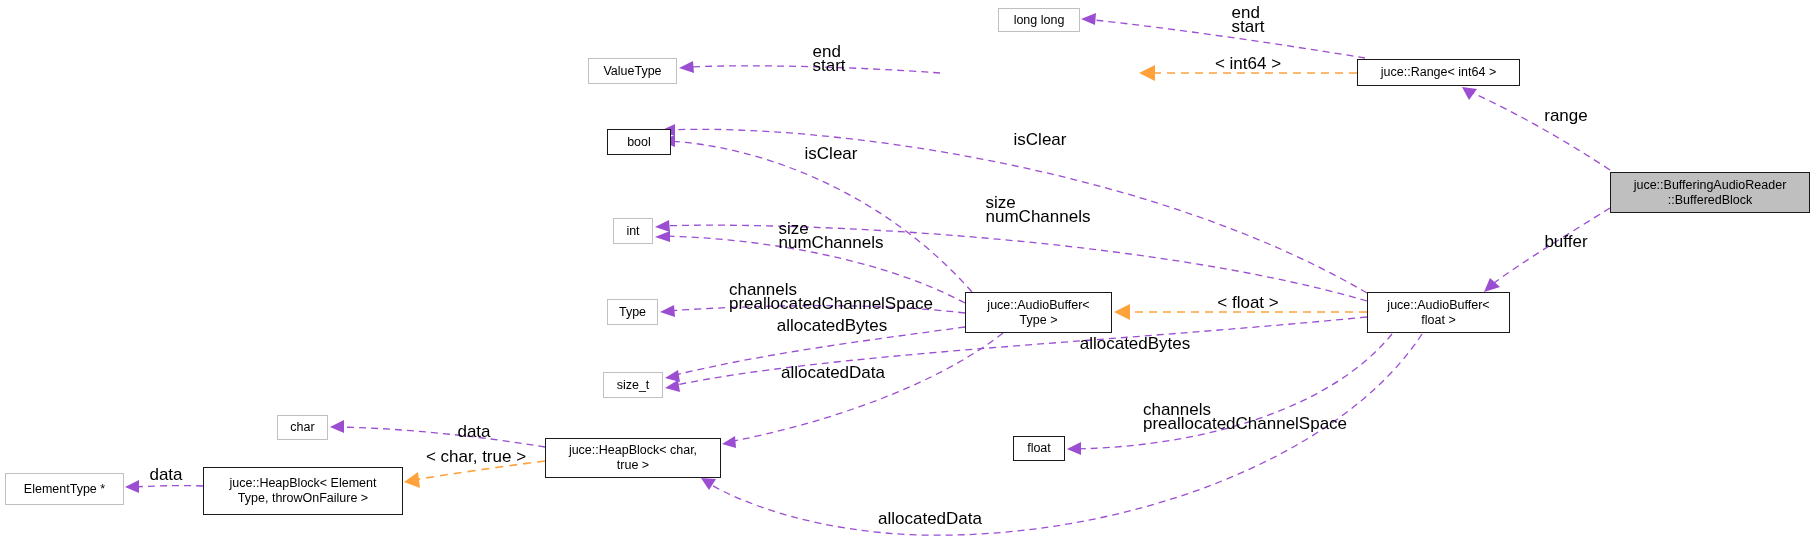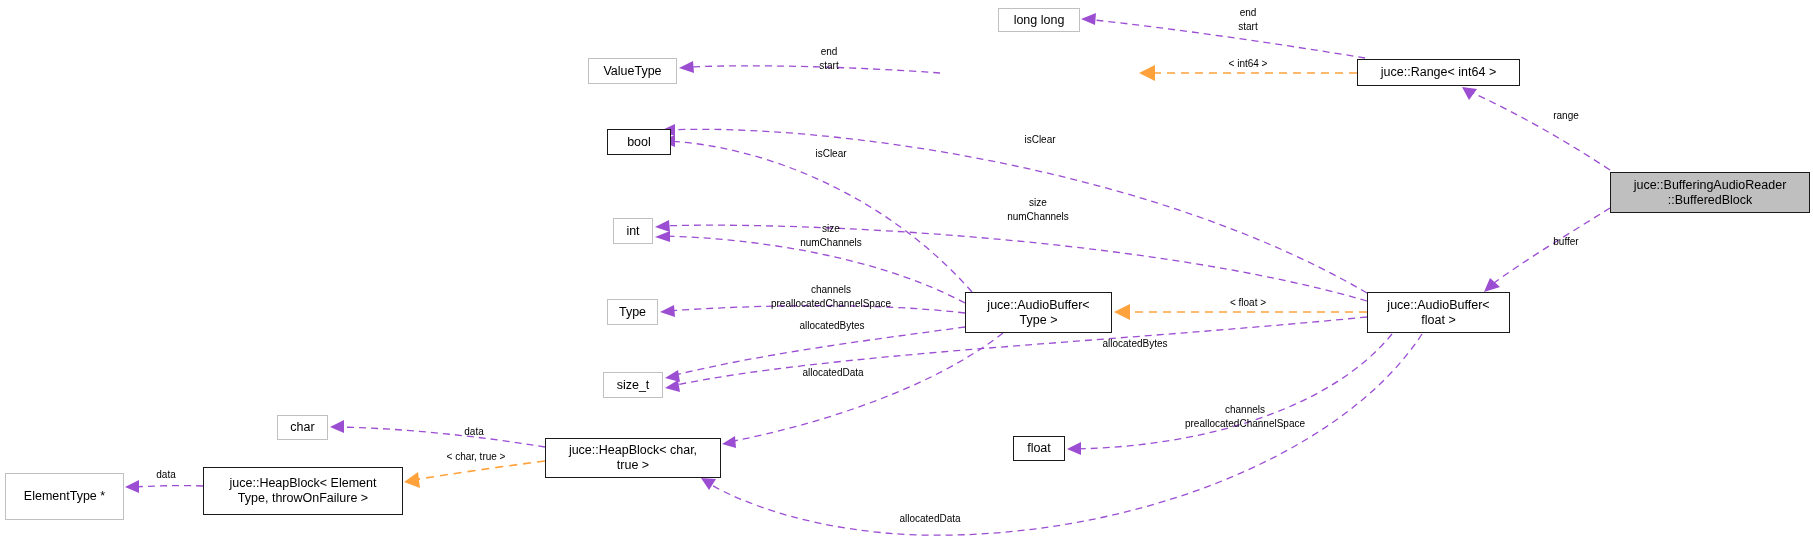--- a/index.html
+++ b/index.html
@@ -25,22 +25,22 @@
     white-space:pre-line;
     box-sizing:border-box;
     padding:1px 4px;
   }
   .node.plain{border:1.2px solid var(--border-plain);}
   .node.klass{border:1.4px solid var(--border-class);}
   .node.focus{background:var(--focus-fill);border:1.4px solid var(--border-class);justify-content:center;}
   .elabel{
     position:absolute;
     transform:translateX(-50%);
-    text-align:center;
-    font-size:10px;line-height:13.5px;
+    text-align:left;
+    font-size:17px;line-height:13.5px;
     white-space:pre-line;
     color:#000;
   }
 </style>
 </head>
 <body>
 
 <div class="canvas">
 
   <svg class="edges">
@@ -135,21 +135,21 @@
   <div class="node plain" style="left:603px;top:372px;width:60px;height:26px;"><span>size_t</span></div>
   <div class="node klass" style="left:965px;top:292px;width:147px;height:41px;"><span>juce::AudioBuffer&lt;
 Type &gt;</span></div>
   <div class="node klass" style="left:1367px;top:292px;width:143px;height:41px;"><span>juce::AudioBuffer&lt;
 float &gt;</span></div>
   <div class="node plain" style="left:277px;top:415px;width:51px;height:25px;"><span>char</span></div>
   <div class="node klass" style="left:545px;top:438px;width:176px;height:40px;"><span>juce::HeapBlock&lt; char,
 true &gt;</span></div>
   <div class="node klass" style="left:203px;top:467px;width:200px;height:48px;"><span>juce::HeapBlock&lt; Element
 Type, throwOnFailure &gt;</span></div>
-  <div class="node plain" style="left:5px;top:473px;width:119px;height:47px;"><span>ElementType *</span></div>
+  <div class="node plain" style="left:5px;top:473px;width:119px;height:32px;"><span>ElementType *</span></div>
   <div class="node klass" style="left:1013px;top:436px;width:52px;height:25px;"><span>float</span></div>
 
   <div class="elabel" style="left:1248px;top:6px;">end
 start</div>
   <div class="elabel" style="left:829px;top:45px;">end
 start</div>
   <div class="elabel" style="left:1248px;top:57px;">&lt; int64 &gt;</div>
   <div class="elabel" style="left:1566px;top:109px;">range</div>
   <div class="elabel" style="left:1566px;top:235px;">buffer</div>
   <div class="elabel" style="left:831px;top:147px;">isClear</div>

